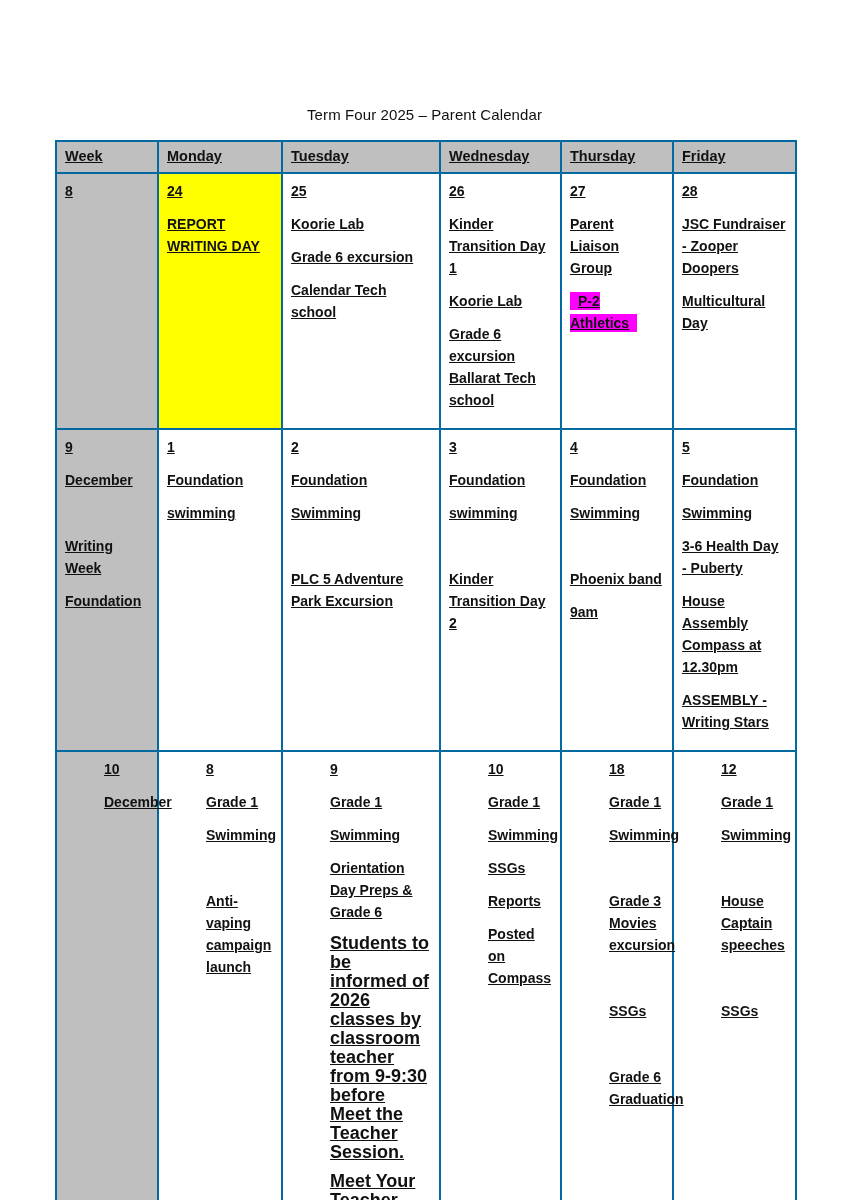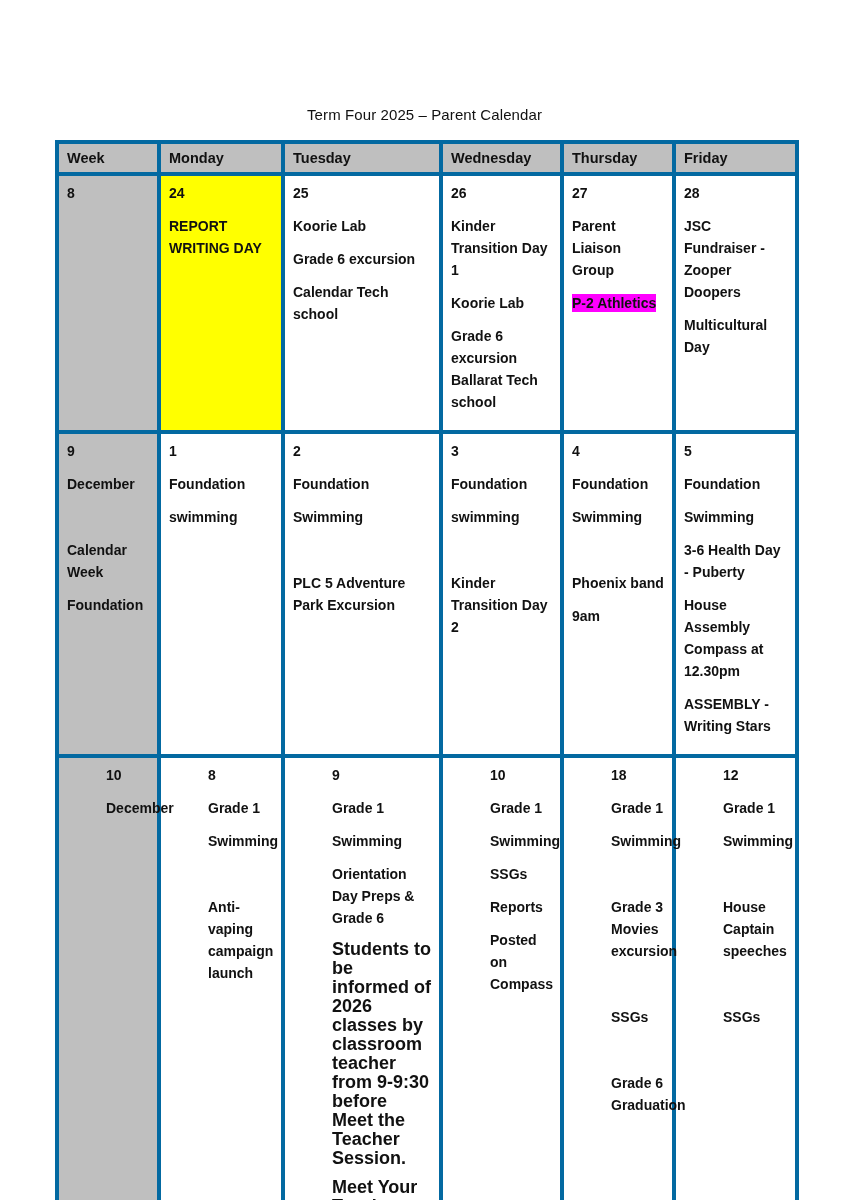--- a/index.html
+++ b/index.html
@@ -39,25 +39,26 @@
   
   table.calendar {
     position: absolute;
     left: 55px;
     top: 140px;
     width: 740px;
     border-collapse: collapse;
     table-layout: fixed;
   }
   .calendar th, .calendar td {
-    border: 4px solid #0369a1;
+    border: 2px solid #0369a1;
     vertical-align: top;
     text-align: left;
     padding: 6px 8px;
     color: #111;
+    text-decoration: underline;
   }
   .calendar th {
     background: var(--gray, #bfbfbf);
     height: 32px;
     font-size: 14.5px;
     font-weight: bold;
     padding-top: 6px;
   }
   .calendar td { font-size: 14px; font-weight: bold; }
   .calendar td.week { background: var(--gray, #bfbfbf); }
@@ -68,21 +69,21 @@
 
   .calendar td p {
     margin: 0 0 11px 0;
     line-height: 22px;
     font-weight: bold;
   }
   .calendar td p.blank { height: 22px; }
   .calendar td p.small { font-size: 18px; line-height: 19px; margin-bottom: 10px; }
   .calendar .hl {
     background: var(--magenta, #ff00ff);
-    padding: 1px 0;
+    padding: 1px 8px;
   }
 </style>
 </head>
 <body>
 
 <div class="page">
 
 
   <div class="title">Term Four 2025 – Parent Calendar</div>
 
@@ -135,21 +136,21 @@
             <p>28</p>
             <p>JSC Fundraiser - Zooper Doopers</p>
             <p>Multicultural Day</p>
           </td>
         </tr>
         <tr class="row-1">
           <td class="week">
             <p>9</p>
             <p>December</p>
             <p class="blank"></p>
-            <p>Calendar Week</p>
+            <p>Writing Week</p>
             <p>Foundation</p>
           </td>
           <td>
             <p>1</p>
             <p>Foundation</p>
             <p>swimming</p>
           </td>
           <td>
             <p>2</p>
             <p>Foundation</p>

